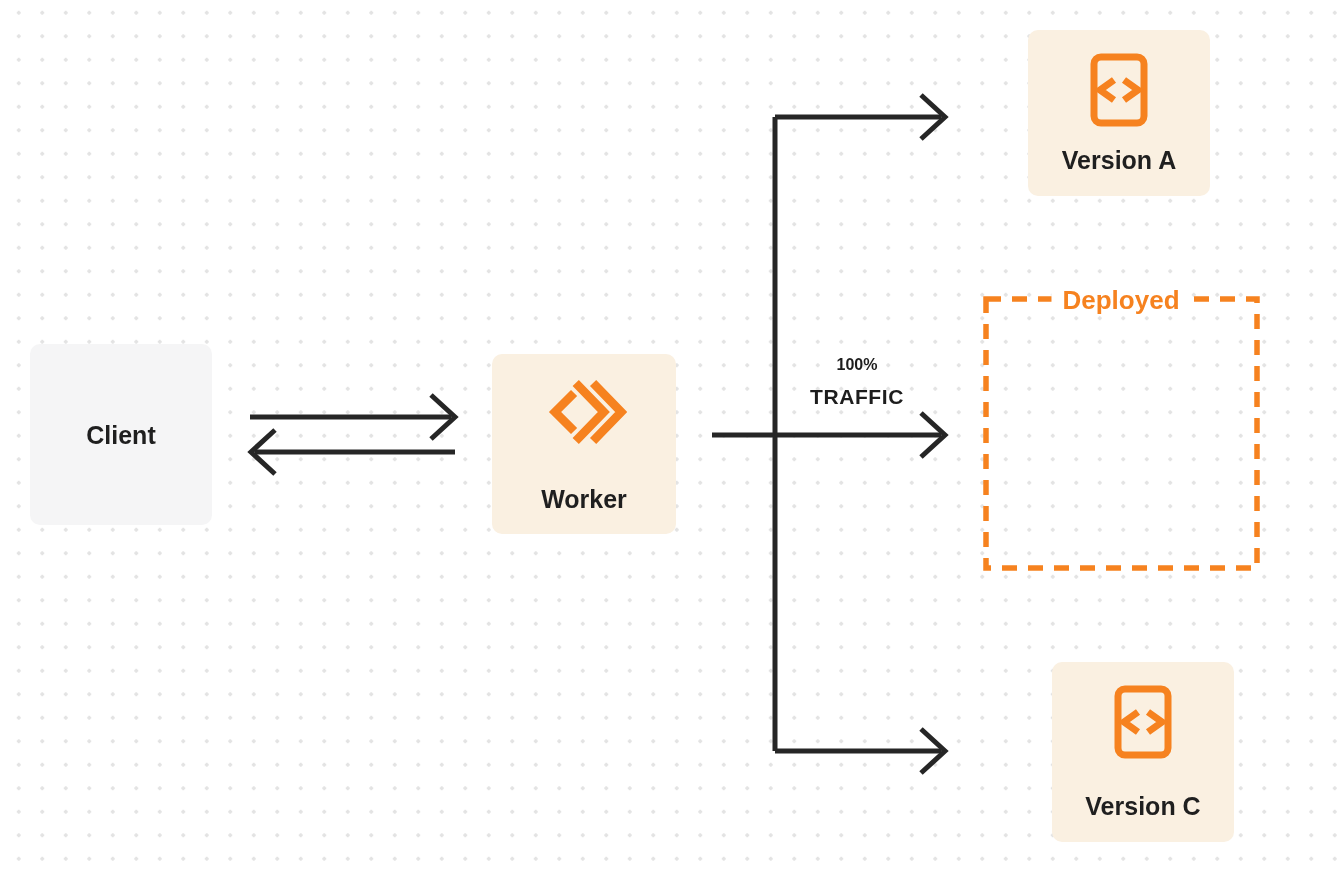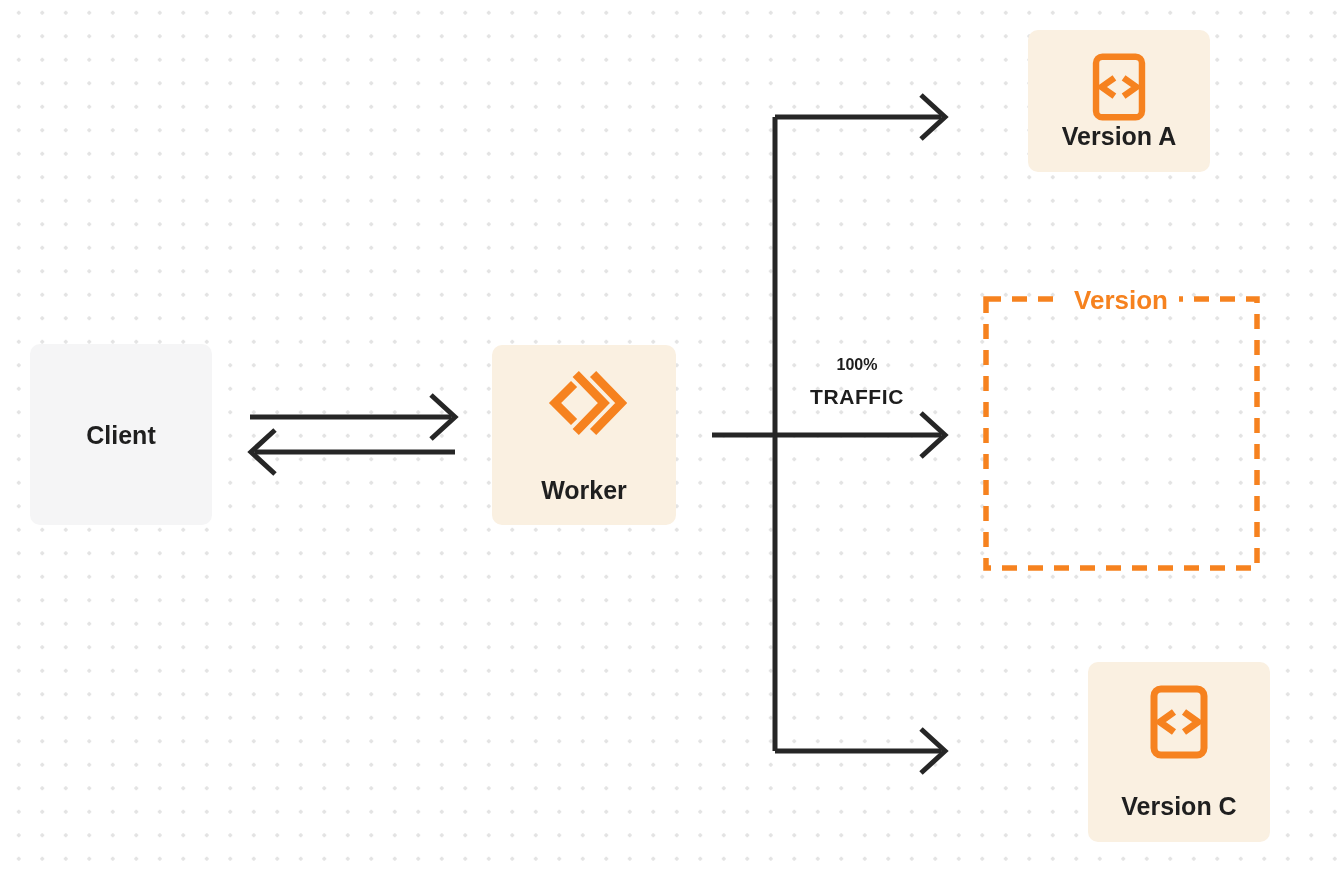--- a/index.html
+++ b/index.html
@@ -41,28 +41,28 @@
     color: #1f1f1f;
     line-height: 30px;
     white-space: nowrap;
   }
   .client-box {
     left: 30px; top: 344px;
     width: 182px; height: 181px;
     justify-content: center;
   }
   .worker-box {
-    left: 492px; top: 345px;
+    left: 492px; top: 354px;
     width: 184px; height: 180px;
     padding: 19px 0 20px 0;
   }
-  .version-box { width: 182px; height: 142px; padding: 23px 0 21px 0; }
+  .version-box { width: 182px; height: 166px; padding: 23px 0 21px 0; }
   .version-a { left: 1028px; top: 30px; }
   .version-b { left: 1030px; top: 345px; }
-  .version-c { left: 1088px; top: 662px; height: 180px; }
+  .version-c { left: 1052px; top: 662px; height: 180px; }
   .icon-svg { display: block; }
   .deployed-label {
     position: absolute;
     left: 1121px; top: 300px;
     transform: translate(-50%, -50%);
     font-weight: 700;
     font-size: 26px;
     color: #f6821f;
     background: #ffffff;
     padding: 0 11px;
@@ -114,21 +114,21 @@
 
       <g>
         <path d="M775 751 L941 751"></path>
         <path d="M921 729 L945 751 L921 773"></path>
       </g>
     </g>
 
     <rect x="986" y="299" width="271" height="269" fill="none" stroke="#f6821f" stroke-width="5.5" stroke-dasharray="15 11"></rect>
   </svg>
 
-  <div class="deployed-label">Version</div>
+  <div class="deployed-label">Deployed</div>
 
   <div class="traffic-label">
     <div class="traffic-line1">100%</div>
     <div class="traffic-line2">TRAFFIC</div>
   </div>
 
   <div class="node node-gray client-box">
     <div class="node-label">Client</div>
   </div>
 

